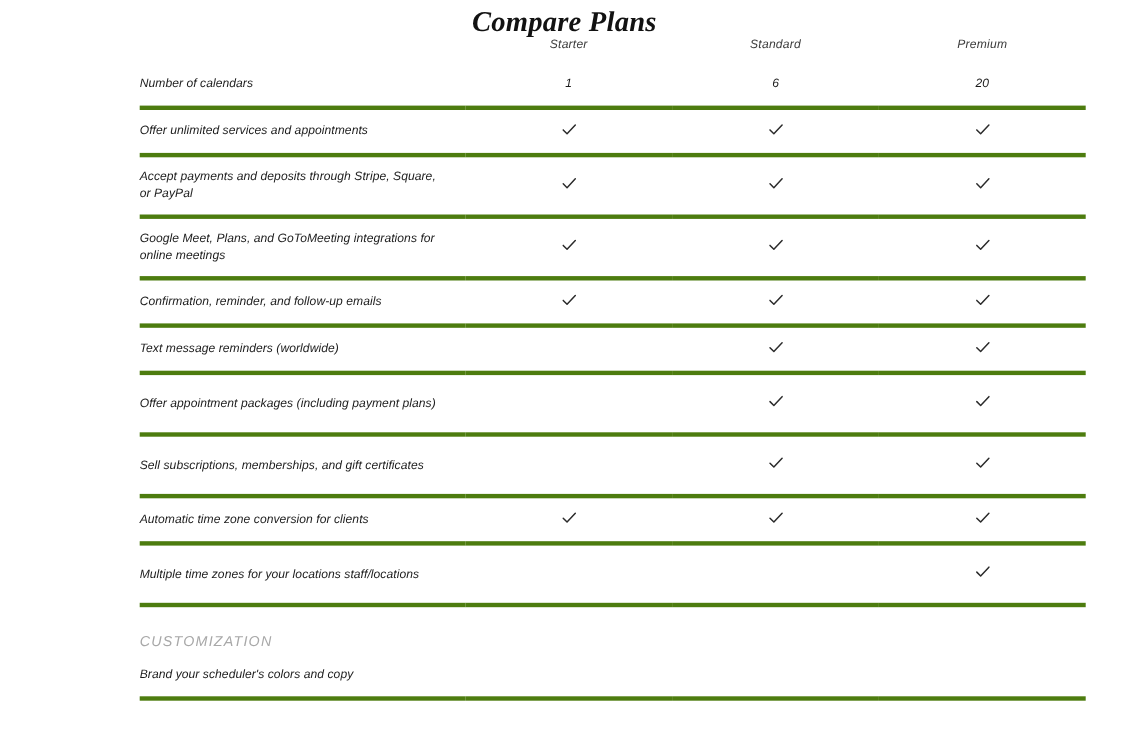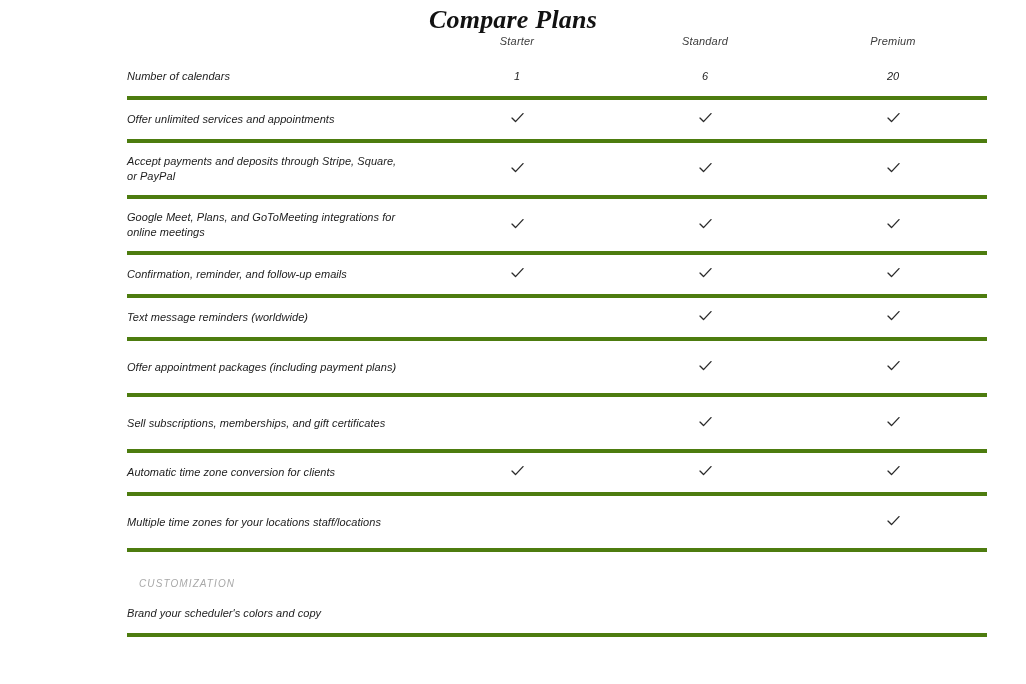--- a/index.html
+++ b/index.html
@@ -100,28 +100,27 @@
   tbody tr.section-gap td {
     border-bottom: none;
     height: 22px;
   }
   tbody tr.section-head td {
     border-bottom: none;
     height: 20px;
     padding: 0;
   }
   .section-label {
-    font-size: 10px;
+    font-size: 13px;
     letter-spacing: 1.1px;
     color: #a8a8a8;
     text-transform: uppercase;
     font-weight: 400;
     display: inline-block;
     padding-bottom: 2px;
-    margin-left: 12px;
   }
 </style>
 </head>
 <body>
 
 <div class="page">
 
   <h1 class="title">Compare Plans</h1>
 
   <div class="table-wrap">

